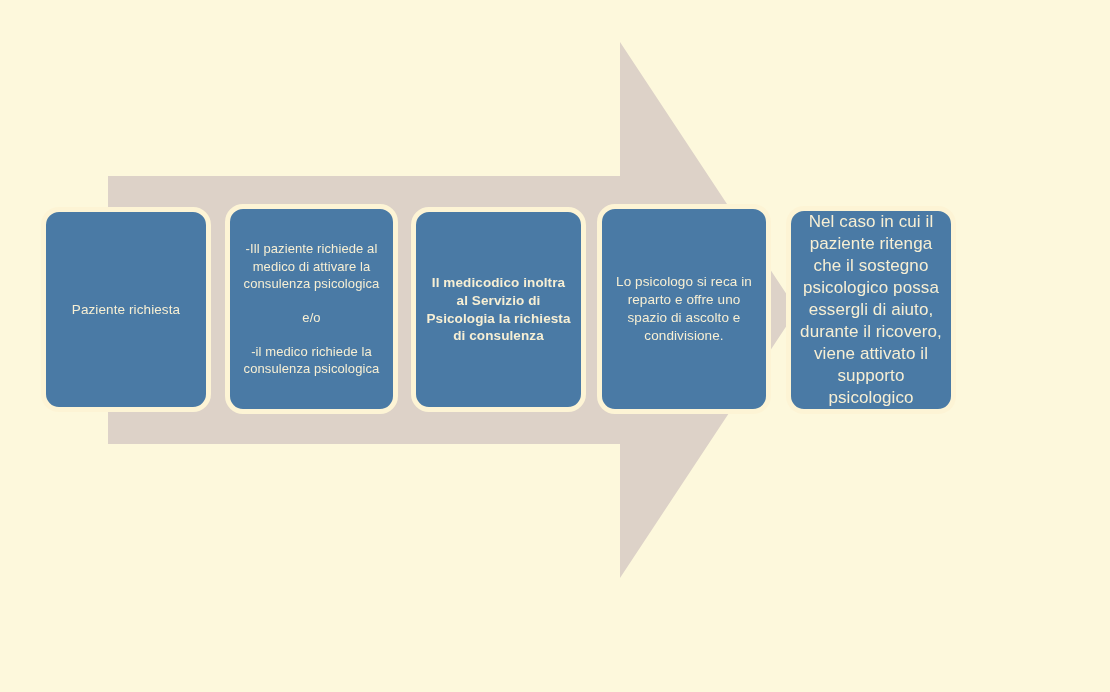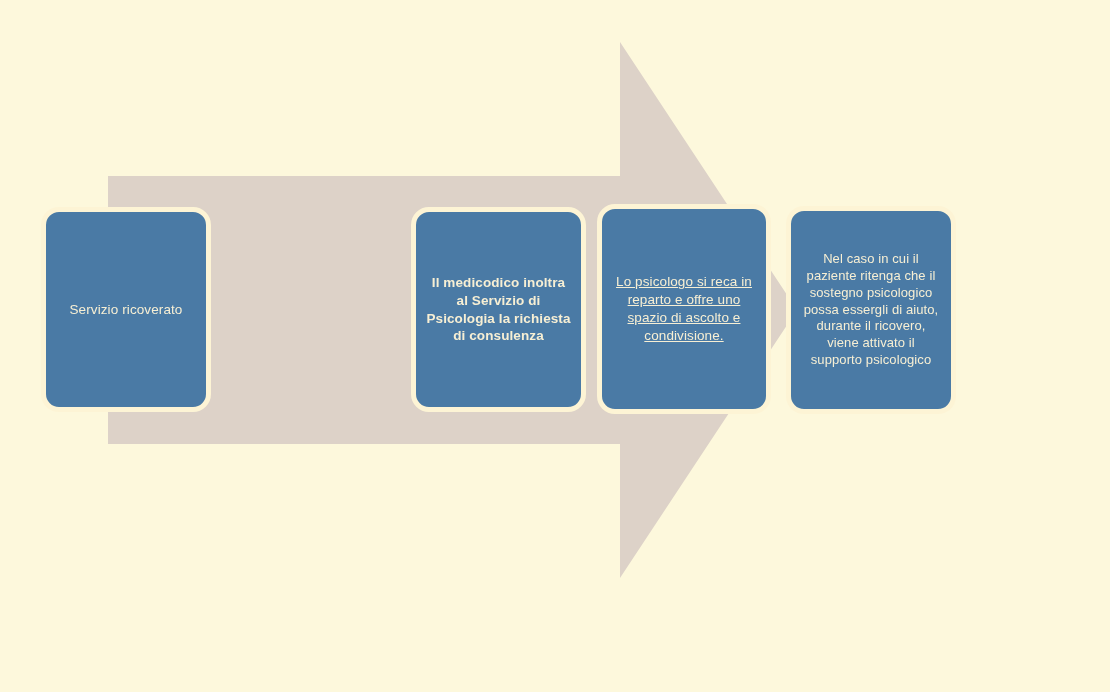--- a/index.html
+++ b/index.html
@@ -51,39 +51,46 @@
 
   .box-text {
     display: block;
     width: 100%;
     white-space: pre-line;
   }
 
   .box-1 { left: 41px;  top: 207px; width: 170px; height: 205px; }
   .box-2 { left: 225px; top: 204px; width: 173px; height: 210px; }
   .box-3 { left: 411px; top: 207px; width: 175px; height: 205px; font-weight: bold; }
-  .box-4 { left: 597px; top: 204px; width: 174px; height: 210px; text-decoration: underline; }
+  .box-4 { left: 597px; top: 204px; width: 174px; height: 210px; }
   .box-5 { left: 786px; top: 206px; width: 170px; height: 208px; }
 
   .box-2 { font-size: 13px; }
-  .box-5 { font-size: 13px; line-height: 1.3; }
+  .box-5 { font-size: 17px; line-height: 1.3; }
 </style>
 </head>
 <body>
 
 <div id="diagram">
 
   <svg class="arrow-layer" viewBox="0 0 1110 692" width="1110" height="692" aria-hidden="true">
     <path d="M108,176 L620,176 L620,42 L797,310 L620,578 L620,444 L108,444 Z" fill="#ddd2c8"></path>
   </svg>
 
   <div class="box box-1">
-    <span class="box-text">Servizio ricoverato</span>
+    <span class="box-text">Paziente richiesta</span>
   </div>
 
+  <div class="box box-2">
+    <span class="box-text">-Ill paziente richiede al medico di attivare la consulenza psicologica
+
+e/o
+
+-il medico richiede la consulenza psicologica</span>
+  </div>
 
   <div class="box box-3">
     <span class="box-text">Il medicodico inoltra al Servizio di Psicologia la richiesta di consulenza</span>
   </div>
 
   <div class="box box-4">
     <span class="box-text">Lo psicologo si reca in reparto e offre uno spazio di ascolto e condivisione.</span>
   </div>
 
   <div class="box box-5">

